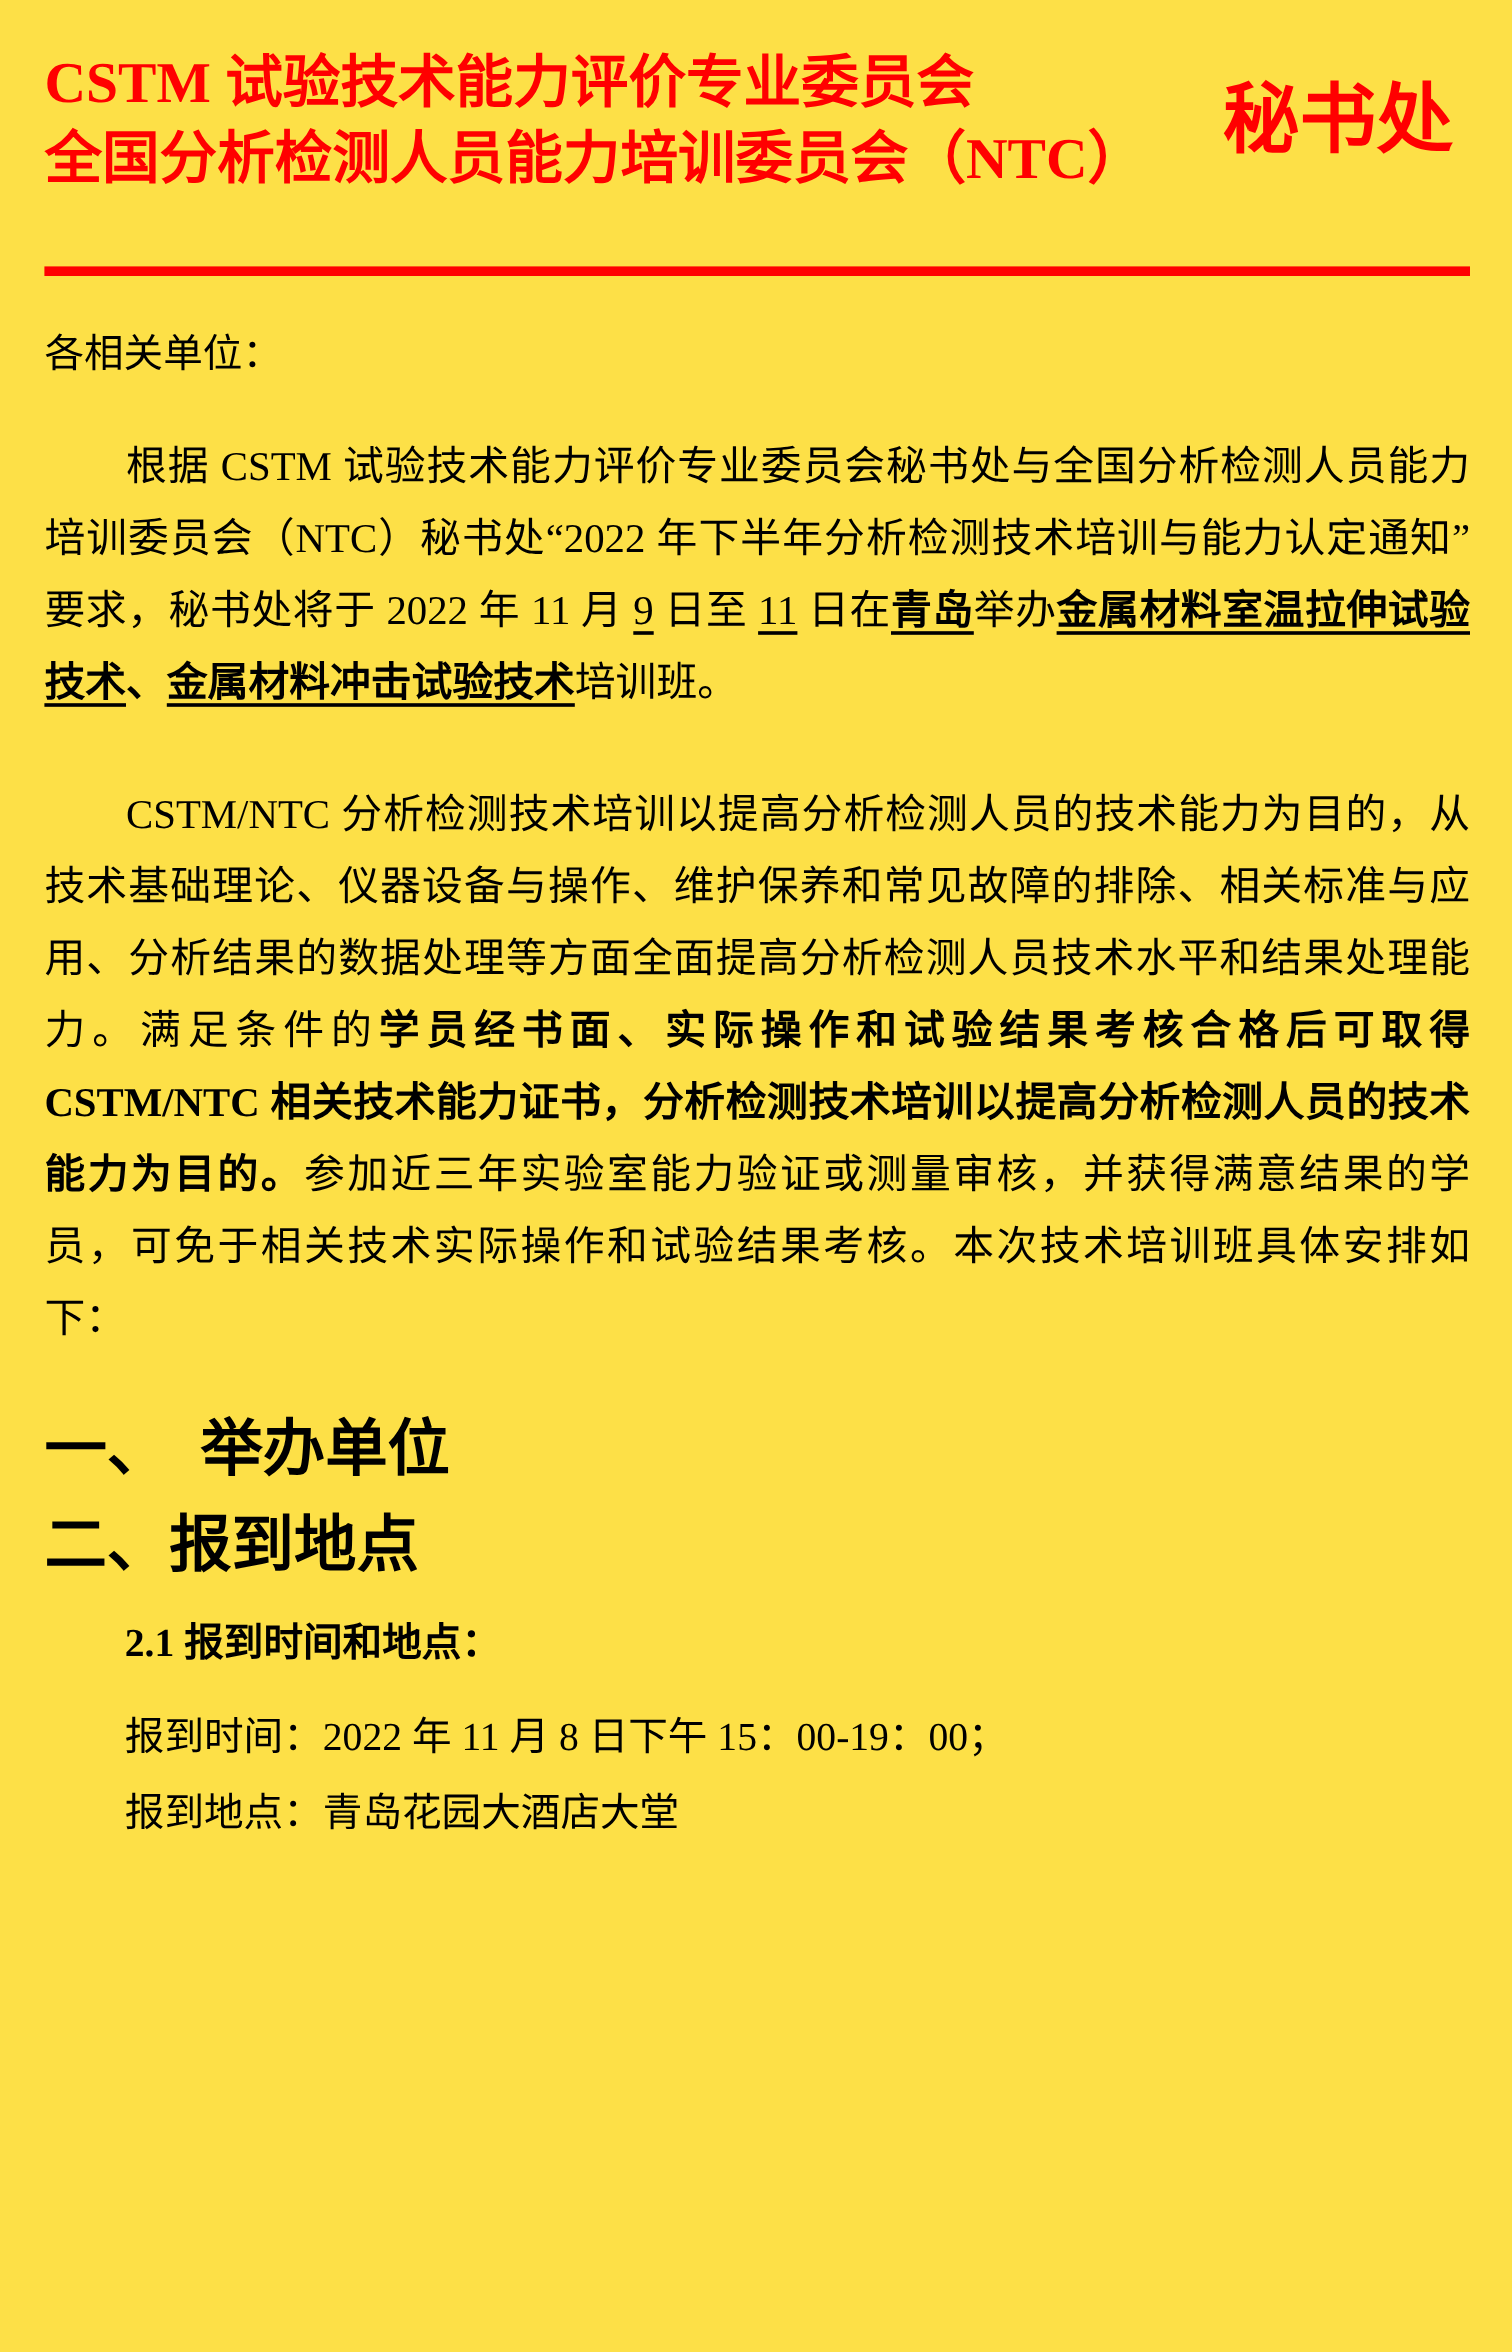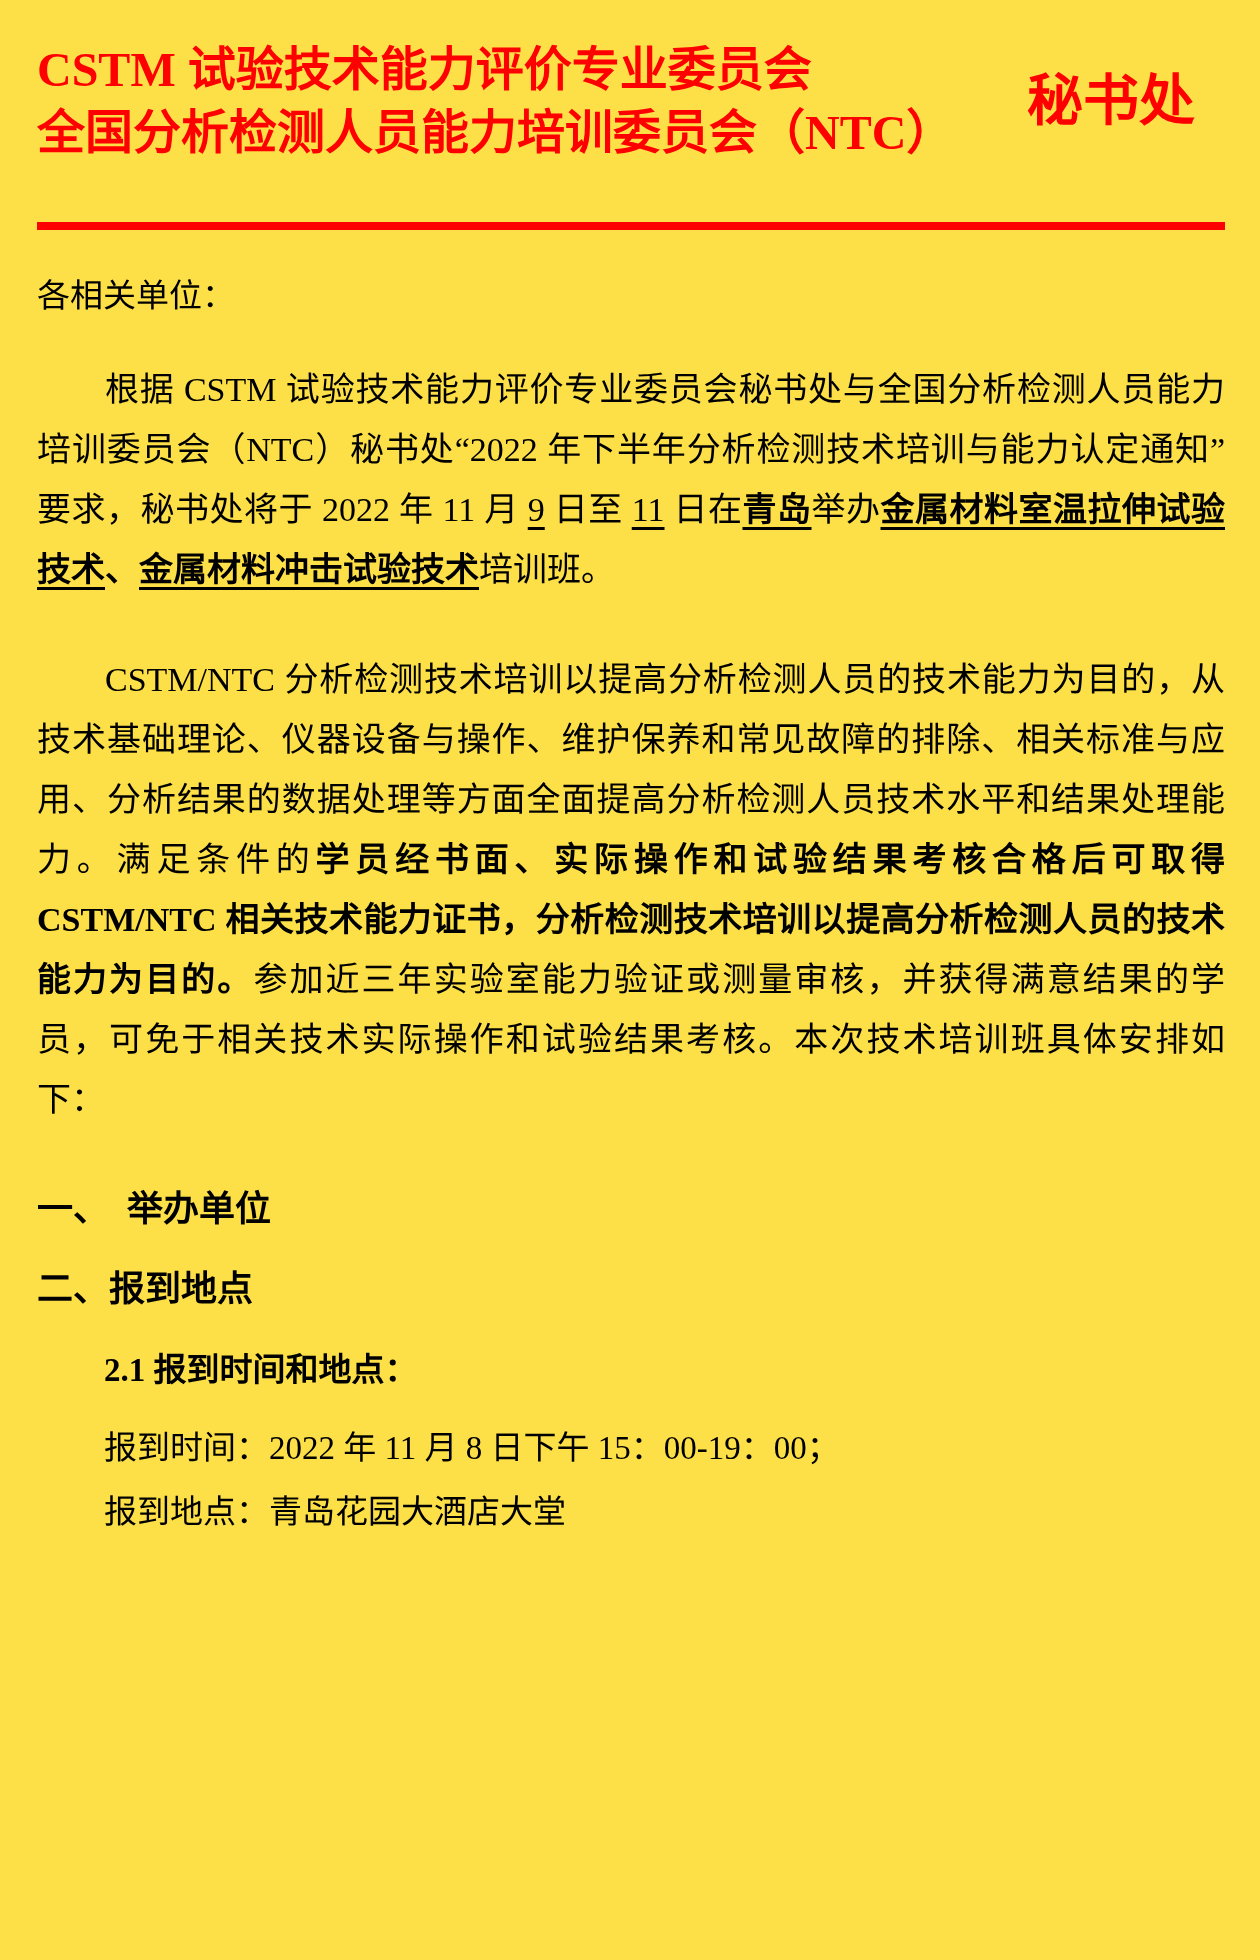--- a/index.html
+++ b/index.html
@@ -28,24 +28,24 @@
   .org-lines {
     color: #ff0000;
     font-weight: bold;
     font-size: 48px;
     line-height: 63px;
     white-space: nowrap;
   }
   .secretariat {
     color: #ff0000;
     font-weight: bold;
-    font-size: 56px;
+    font-size: 64px;
     line-height: 1;
     white-space: nowrap;
-    margin-right: 30px;
+    margin-right: 14px;
     text-align: center;
   }
   .red-rule {
     height: 8px;
     background: #ff0000;
     margin-top: 58px;
   }
 
   
   .notice-title {
@@ -68,21 +68,21 @@
     line-height: 60px;
     text-align: justify;
     text-indent: 2em;
   }
   .para-1 { margin-top: 34px; }
   .para-2 { margin-top: 50px; }
 
   
   .sec-heading {
     margin: 0;
-    font-size: 36px;
+    font-size: 52px;
     font-weight: bold;
     line-height: 70px;
   }
   .sec-heading-1 { margin-top: 44px; }
   .sec-heading-2 { margin-top: 10px; }
 
   .org-items {
     margin-top: 30px;
     padding-left: 67px;
     font-size: 33px;

